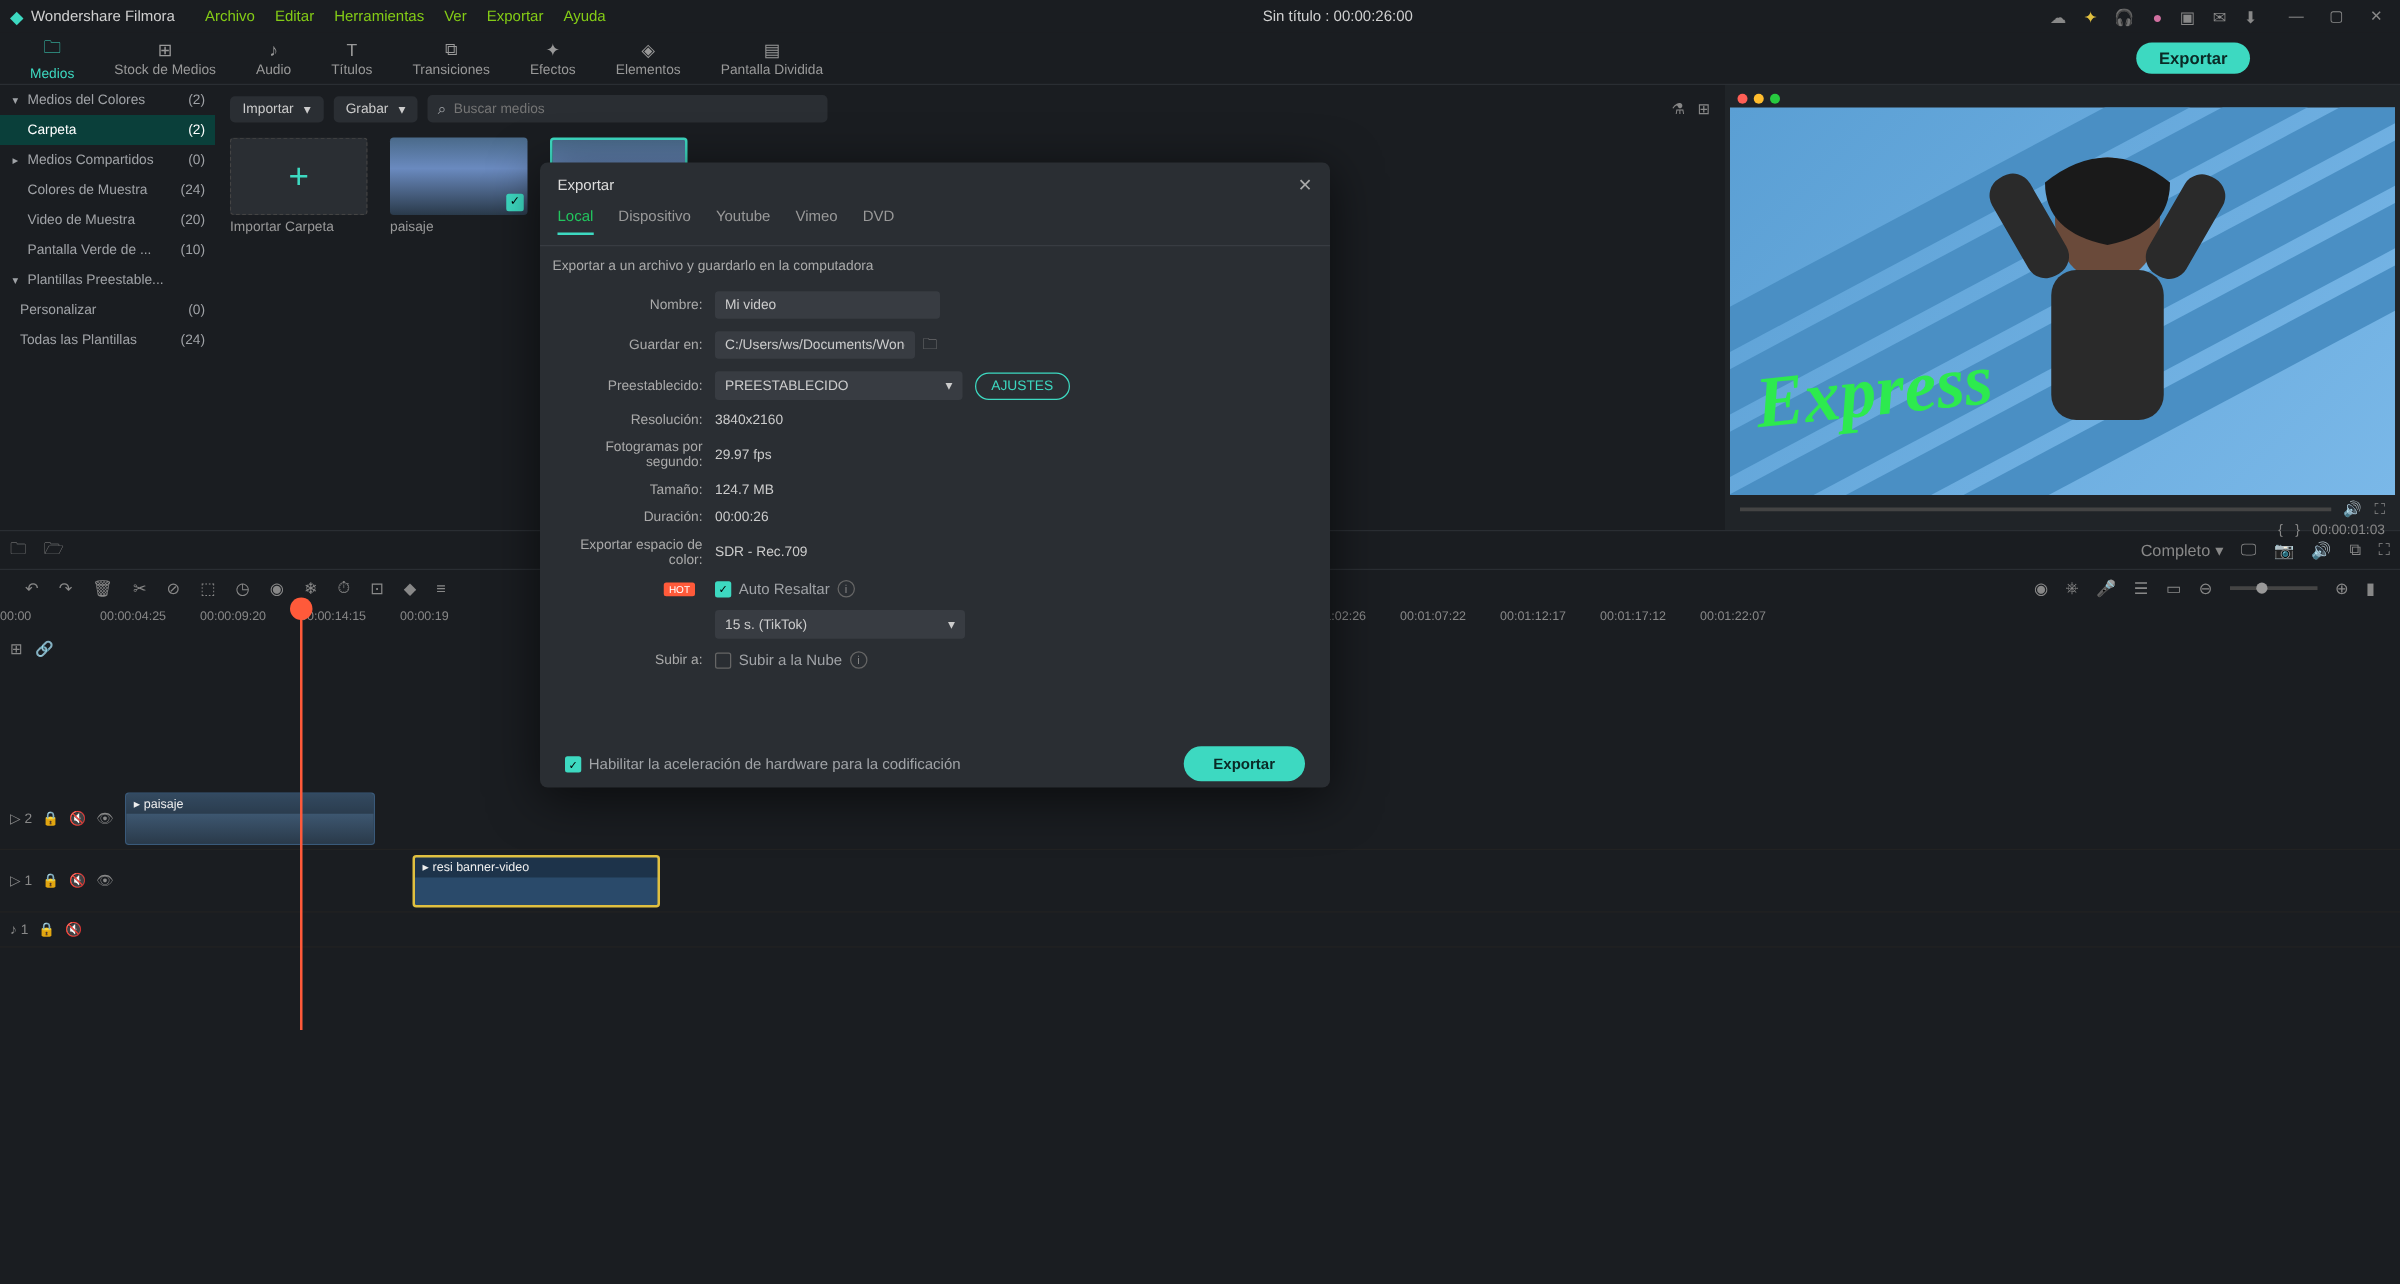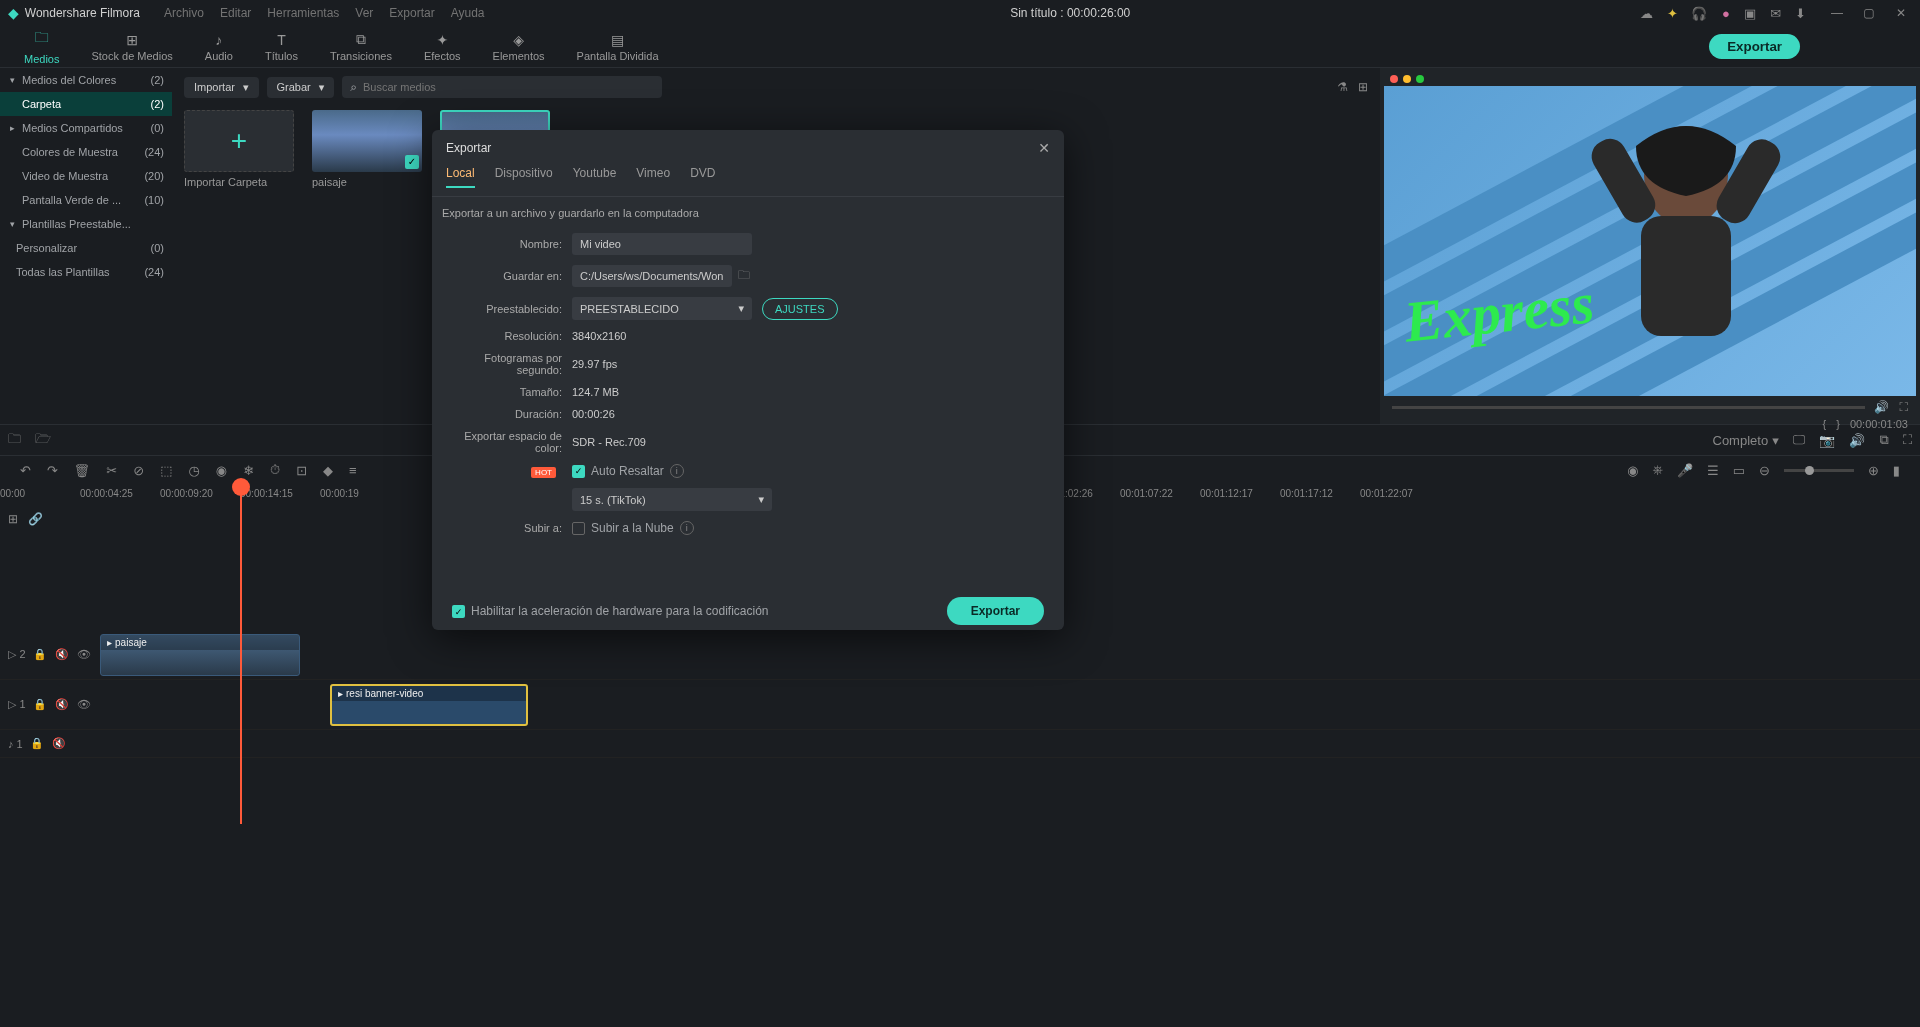--- a/index.html
+++ b/index.html
@@ -2,21 +2,21 @@
 <html><head>
 <meta charset="utf-8">
 <style>
 * { margin: 0; padding: 0; box-sizing: border-box; font-family: -apple-system, "Segoe UI", Arial, sans-serif; }
 body { background: #1a1d21; color: #a0a3a7; font-size: 12px; overflow: hidden; width: 1920px; height: 1027px; position: relative; }
 
 
 .titlebar { height: 26px; background: #1a1d21; display: flex; align-items: center; padding: 0 8px; }
 .titlebar .logo { color: #3dd9c1; margin-right: 6px; font-size: 14px; }
 .titlebar .app-name { color: #d0d0d0; font-size: 12px; margin-right: 24px; }
-.titlebar .menu-item { color: #737373; margin-right: 16px; cursor: pointer; }
+.titlebar .menu-item { color: #84cc16; margin-right: 16px; cursor: pointer; }
 .titlebar .center { flex: 1; text-align: center; color: #d0d0d0; }
 .titlebar .icons { display: flex; gap: 14px; align-items: center; }
 .titlebar .icons span { color: #888; cursor: pointer; font-size: 13px; }
 .titlebar .win-controls { display: flex; gap: 10px; margin-left: 20px; }
 .titlebar .win-controls span { width: 22px; text-align: center; color: #888; cursor: pointer; }
 
 
 .toolbar { height: 42px; background: #1a1d21; display: flex; align-items: center; border-bottom: 1px solid #2a2e33; padding-left: 8px; }
 .tool-tab { display: flex; flex-direction: column; align-items: center; justify-content: center; padding: 4px 16px; cursor: pointer; color: #999; font-size: 11px; }
 .tool-tab.active { color: #3dd9c1; border-bottom: 2px solid #3dd9c1; }
@@ -85,32 +85,32 @@
 .playhead { position: absolute; left: 240px; top: 0; bottom: 0; width: 2px; background: #ff5a3a; z-index: 5; }
 .playhead::before { content: ''; position: absolute; top: -6px; left: -8px; width: 18px; height: 18px; background: #ff5a3a; border-radius: 50%; }
 
 
 .modal-overlay { position: absolute; left: 432px; top: 130px; width: 632px; height: 500px; background: #2a2e33; border-radius: 6px; z-index: 100; box-shadow: 0 8px 40px rgba(0,0,0,.6); }
 .modal-head { display: flex; align-items: center; justify-content: space-between; padding: 10px 14px; }
 .modal-head span:first-child { color: #ddd; font-size: 12px; }
 .modal-close { color: #aaa; cursor: pointer; font-size: 14px; }
 .modal-tabs { display: flex; gap: 20px; padding: 0 14px 8px; border-bottom: 1px solid #383c42; }
 .modal-tab { font-size: 12px; color: #999; padding-bottom: 6px; cursor: pointer; }
-.modal-tab.active { color: #fdba74; border-bottom: 2px solid #3dd9c1; }
+.modal-tab.active { color: #22c55e; border-bottom: 2px solid #3dd9c1; }
 .modal-body { display: flex; height: 390px; }
 .format-list { width: 158px; padding: 8px; }
 .format-item { padding: 7px 10px; font-size: 11px; color: #ccc; cursor: pointer; border-radius: 3px; }
 .format-item.active { background: #4a4e54; }
 .export-form { flex: 1; padding: 10px 24px 10px 10px; }
 .form-desc { font-size: 11px; color: #aaa; margin-bottom: 14px; }
 .form-row { display: flex; align-items: center; margin-bottom: 10px; }
 .form-lbl { width: 130px; text-align: right; font-size: 11px; color: #aaa; padding-right: 10px; }
 .form-val { font-size: 11px; color: #ccc; }
 .form-input { background: #383c42; border: none; border-radius: 3px; padding: 5px 8px; font-size: 11px; color: #ccc; width: 180px; }
-.form-select { background: #383c42; border: none; border-radius: 3px; padding: 5px 8px; font-size: 11px; color: #ccc; width: 180px; display: flex; justify-content: space-between; align-items: center; }
+.form-select { background: #383c42; border: none; border-radius: 3px; padding: 5px 8px; font-size: 11px; color: #ccc; width: 198px; display: flex; justify-content: space-between; align-items: center; }
 .ajustes-btn { border: 1px solid #3dd9c1; background: transparent; color: #3dd9c1; border-radius: 12px; padding: 4px 12px; font-size: 11px; margin-left: 10px; cursor: pointer; }
 .hot-badge { background: #ff5a3a; color: #fff; font-size: 8px; padding: 1px 4px; border-radius: 2px; margin-right: 6px; }
 .cb { width: 13px; height: 13px; background: #3dd9c1; border-radius: 2px; display: inline-flex; align-items: center; justify-content: center; color: #000; font-size: 9px; margin-right: 6px; }
 .cb.empty { background: transparent; border: 1px solid #666; }
 .info-ico { width: 14px; height: 14px; border: 1px solid #666; border-radius: 50%; display: inline-flex; align-items: center; justify-content: center; font-size: 9px; margin-left: 6px; color: #888; }
 .modal-footer { display: flex; align-items: center; justify-content: space-between; padding: 10px 20px; }
 .export-final { background: #3dd9c1; color: #0a2a26; border: none; border-radius: 16px; padding: 7px 24px; font-size: 12px; font-weight: 600; cursor: pointer; }
 .folder-ico { margin-left: 6px; color: #888; }
 </style>
 </head>

